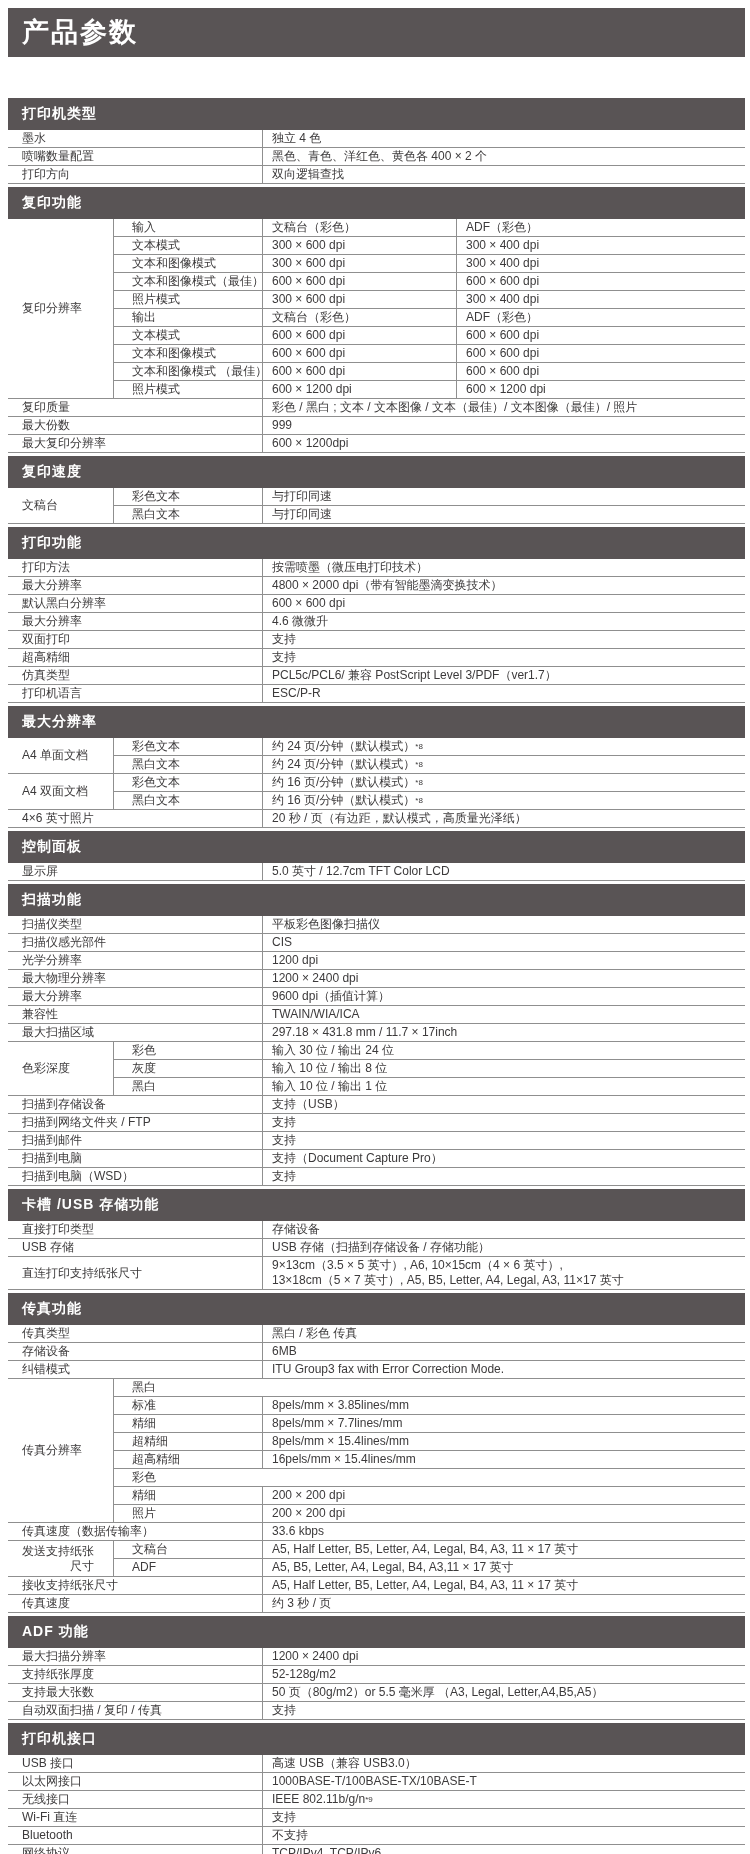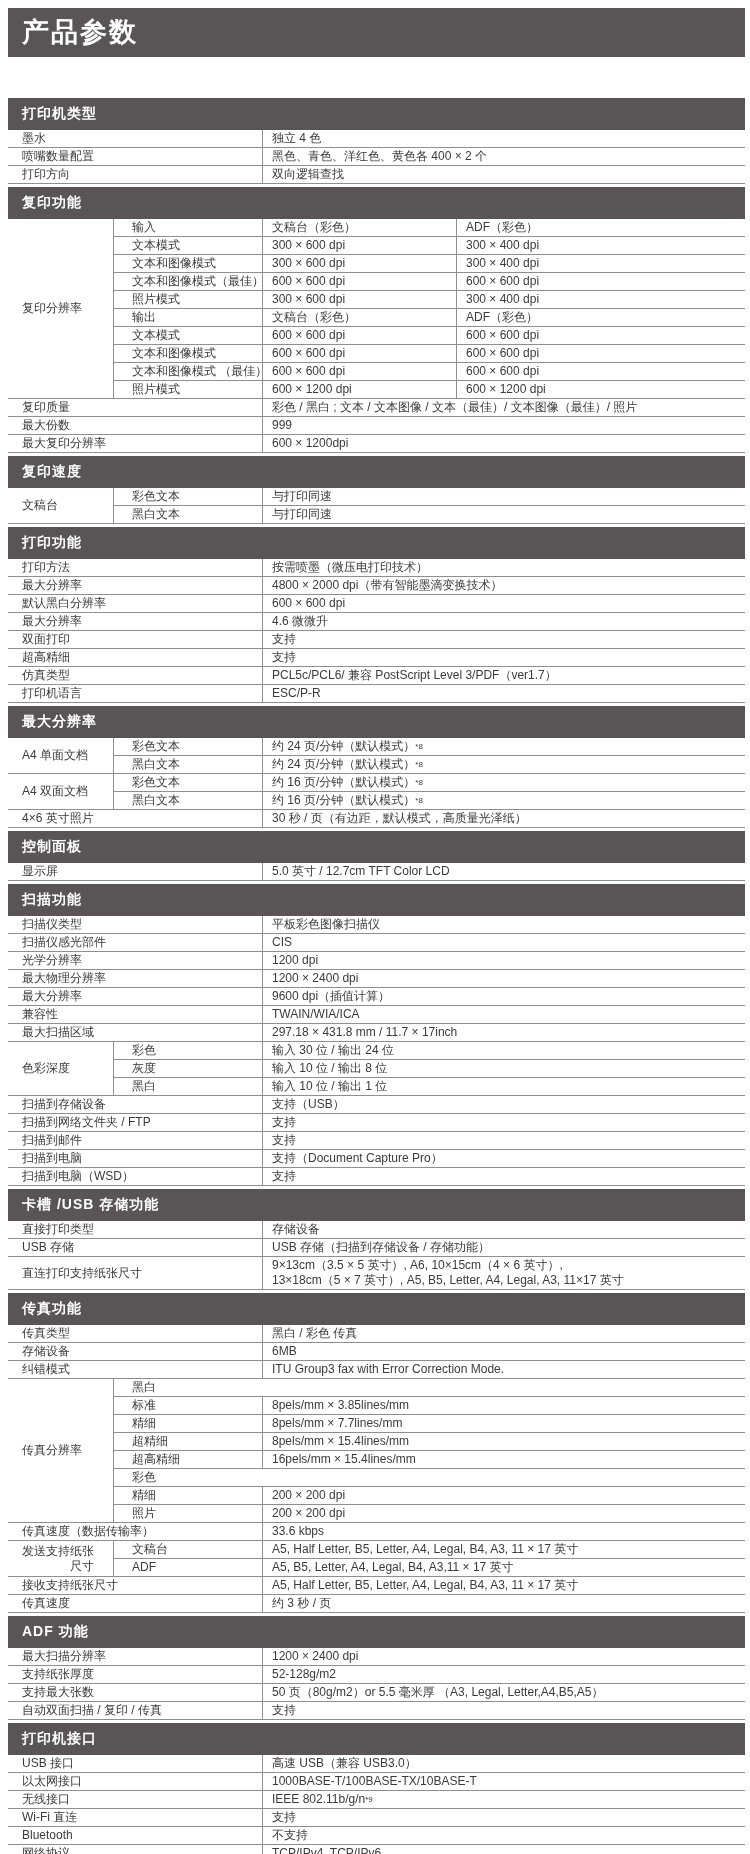--- a/index.html
+++ b/index.html
@@ -210,21 +210,21 @@
               <div class="cell value">约 16 页/分钟（默认模式）<sup>*8</sup></div>
             </div>
             <div class="subrow">
               <div class="cell sub">黑白文本</div>
               <div class="cell value">约 16 页/分钟（默认模式）<sup>*8</sup></div>
             </div>
           </div>
         </div>
         <div class="row">
           <div class="cell label">4×6 英寸照片</div>
-          <div class="cell value">30 秒 / 页（有边距，默认模式，高质量光泽纸）</div>
+          <div class="cell value">20 秒 / 页（有边距，默认模式，高质量光泽纸）</div>
         </div>
       </div>
       <div class="section">
         <div class="section-banner">控制面板</div>
         <div class="row">
           <div class="cell label">显示屏</div>
           <div class="cell value">5.0 英寸 / 12.7cm TFT Color LCD</div>
         </div>
       </div>
       <div class="section">

